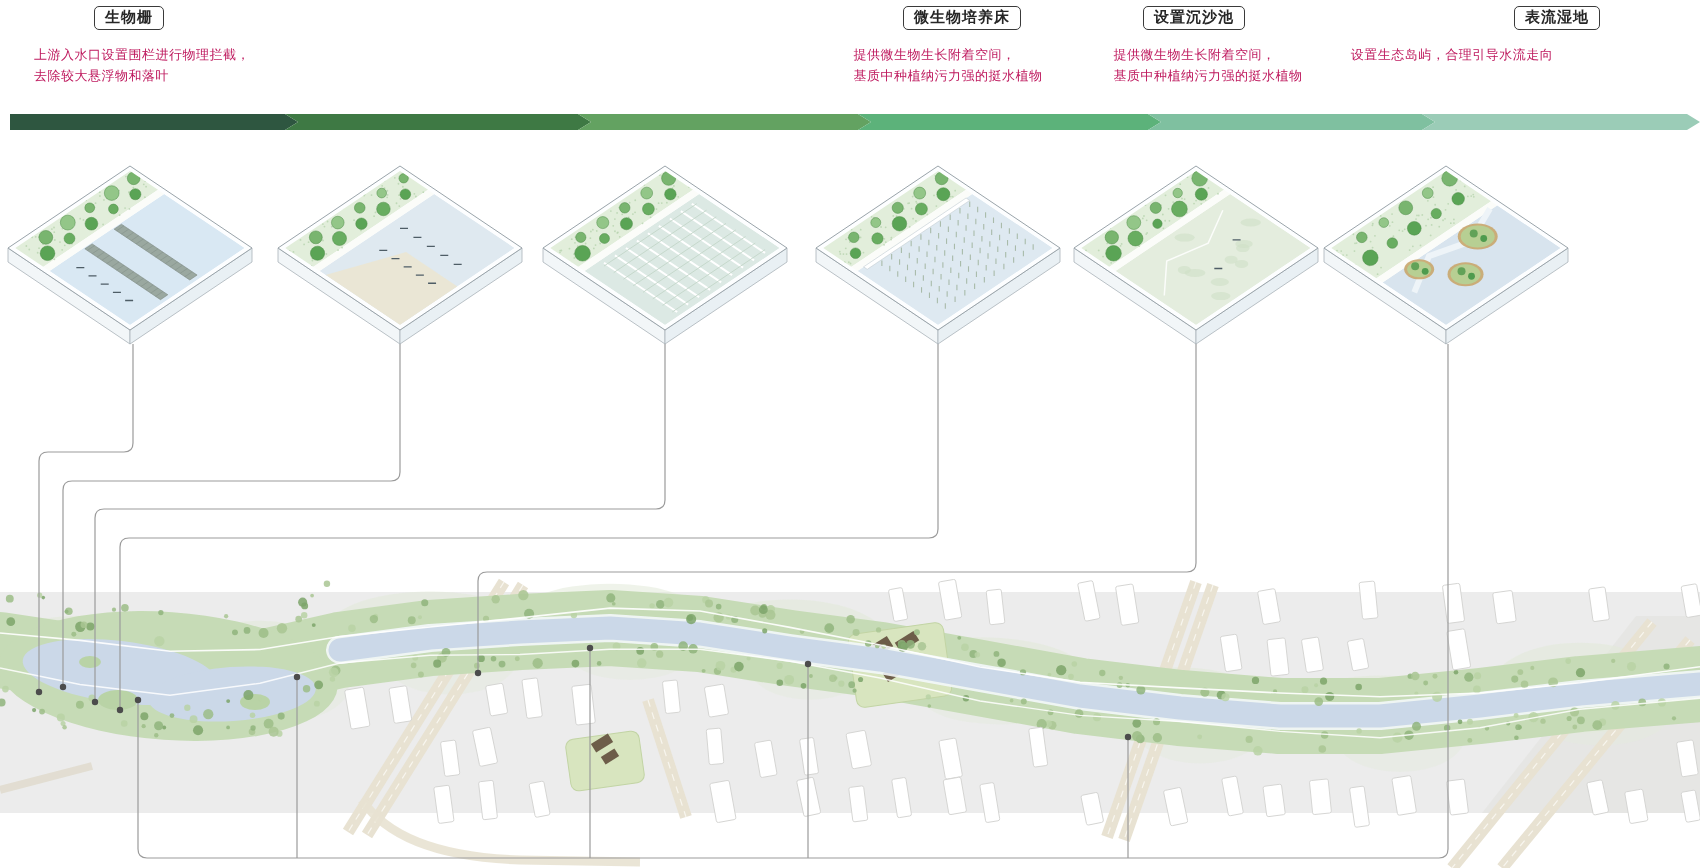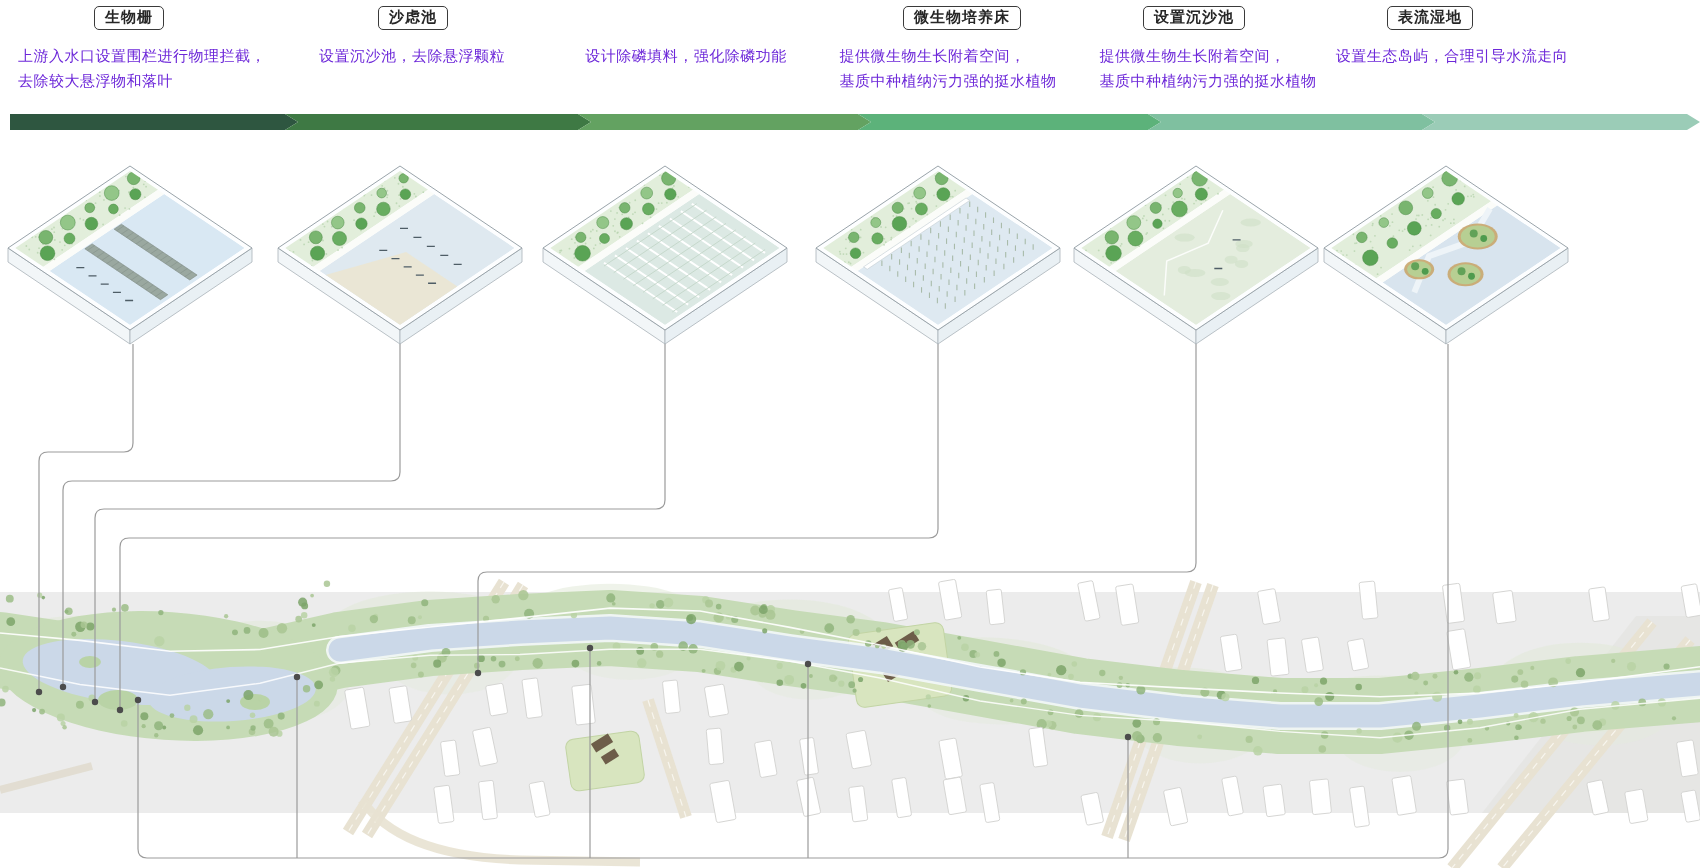--- a/index.html
+++ b/index.html
@@ -2,65 +2,56 @@
 <html><head>
 <meta charset="utf-8">
 <style>
   html,body{margin:0;padding:0;background:#fff;}
   .page{position:relative;width:1700px;height:868px;background:#ffffff;overflow:hidden;
         font-family:"Liberation Sans",sans-serif;}
   .stage-title-wrap{position:absolute;top:6px;width:340px;text-align:center;}
   .title-box{display:inline-block;border:1.4px solid #3a3a3a;border-radius:5px;background:#fff;
              padding:1px 10px 2px 10px;font-size:15px;font-weight:600;color:#262626;letter-spacing:1px;}
   .stage-desc-wrap{position:absolute;top:44px;width:360px;text-align:center;}
-  .desc{display:inline-block;text-align:left;font-size:15px;color:#6d28d9;line-height:1.65;
+  .desc{display:inline-block;text-align:left;font-size:13px;color:#be185d;line-height:1.65;
         letter-spacing:0.5px;white-space:pre-line;}
   #scene{position:absolute;left:0;top:0;}
 </style>
 </head>
 <body>
 
 <div class="page">
 
   <div class="stage-title-wrap" style="left: -41px;">
     <span class="title-box">生物栅</span>
   </div>
   <div class="stage-desc-wrap" style="left: -38px;">
     <span class="desc">上游入水口设置围栏进行物理拦截，
 去除较大悬浮物和落叶</span>
   </div>
 
-  <div class="stage-title-wrap" style="left: 243px;">
-    <span class="title-box">沙虑池</span>
-  </div>
-  <div class="stage-desc-wrap" style="left: 232px;">
-    <span class="desc">设置沉沙池，去除悬浮颗粒</span>
-  </div>
 
-  <div class="stage-desc-wrap" style="left: 506px;">
-    <span class="desc">设计除磷填料，强化除磷功能</span>
-  </div>
 
   <div class="stage-title-wrap" style="left: 792px;">
     <span class="title-box">微生物培养床</span>
   </div>
   <div class="stage-desc-wrap" style="left: 768px;">
     <span class="desc">提供微生物生长附着空间，
 基质中种植纳污力强的挺水植物</span>
   </div>
 
   <div class="stage-title-wrap" style="left: 1024px;">
     <span class="title-box">设置沉沙池</span>
   </div>
   <div class="stage-desc-wrap" style="left: 1028px;">
     <span class="desc">提供微生物生长附着空间，
 基质中种植纳污力强的挺水植物</span>
   </div>
 
-  <div class="stage-title-wrap" style="left: 1260px;">
+  <div class="stage-title-wrap" style="left: 1260px; text-align: right;">
     <span class="title-box">表流湿地</span>
   </div>
   <div class="stage-desc-wrap" style="left: 1272px;">
     <span class="desc">设置生态岛屿，合理引导水流走向</span>
   </div>
 
   <svg id="scene" width="1700" height="868" viewBox="0 0 1700 868">
       <g>
         <rect x="0" y="592" width="1700" height="221" fill="#ececec"></rect>
         <polygon points="1700,616 1700,813 1482,813 1636,616" fill="#e6e6e4"></polygon>

